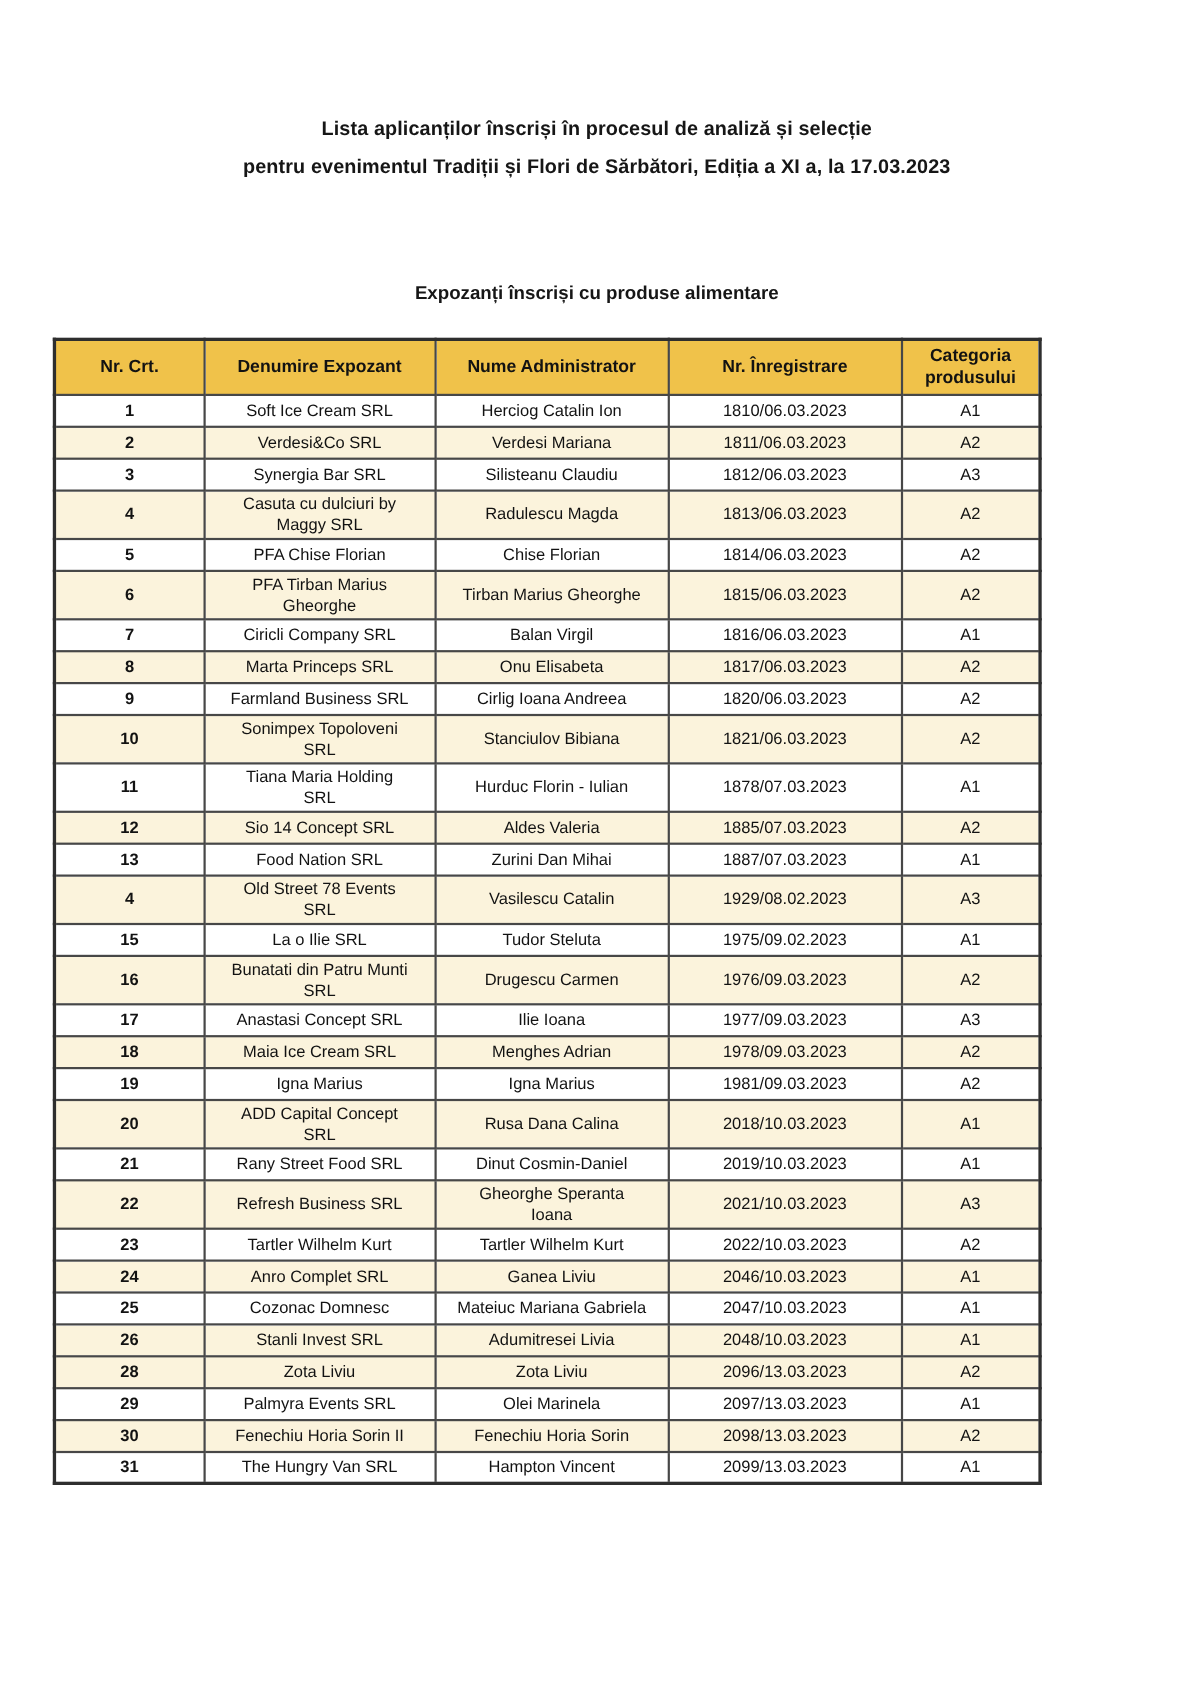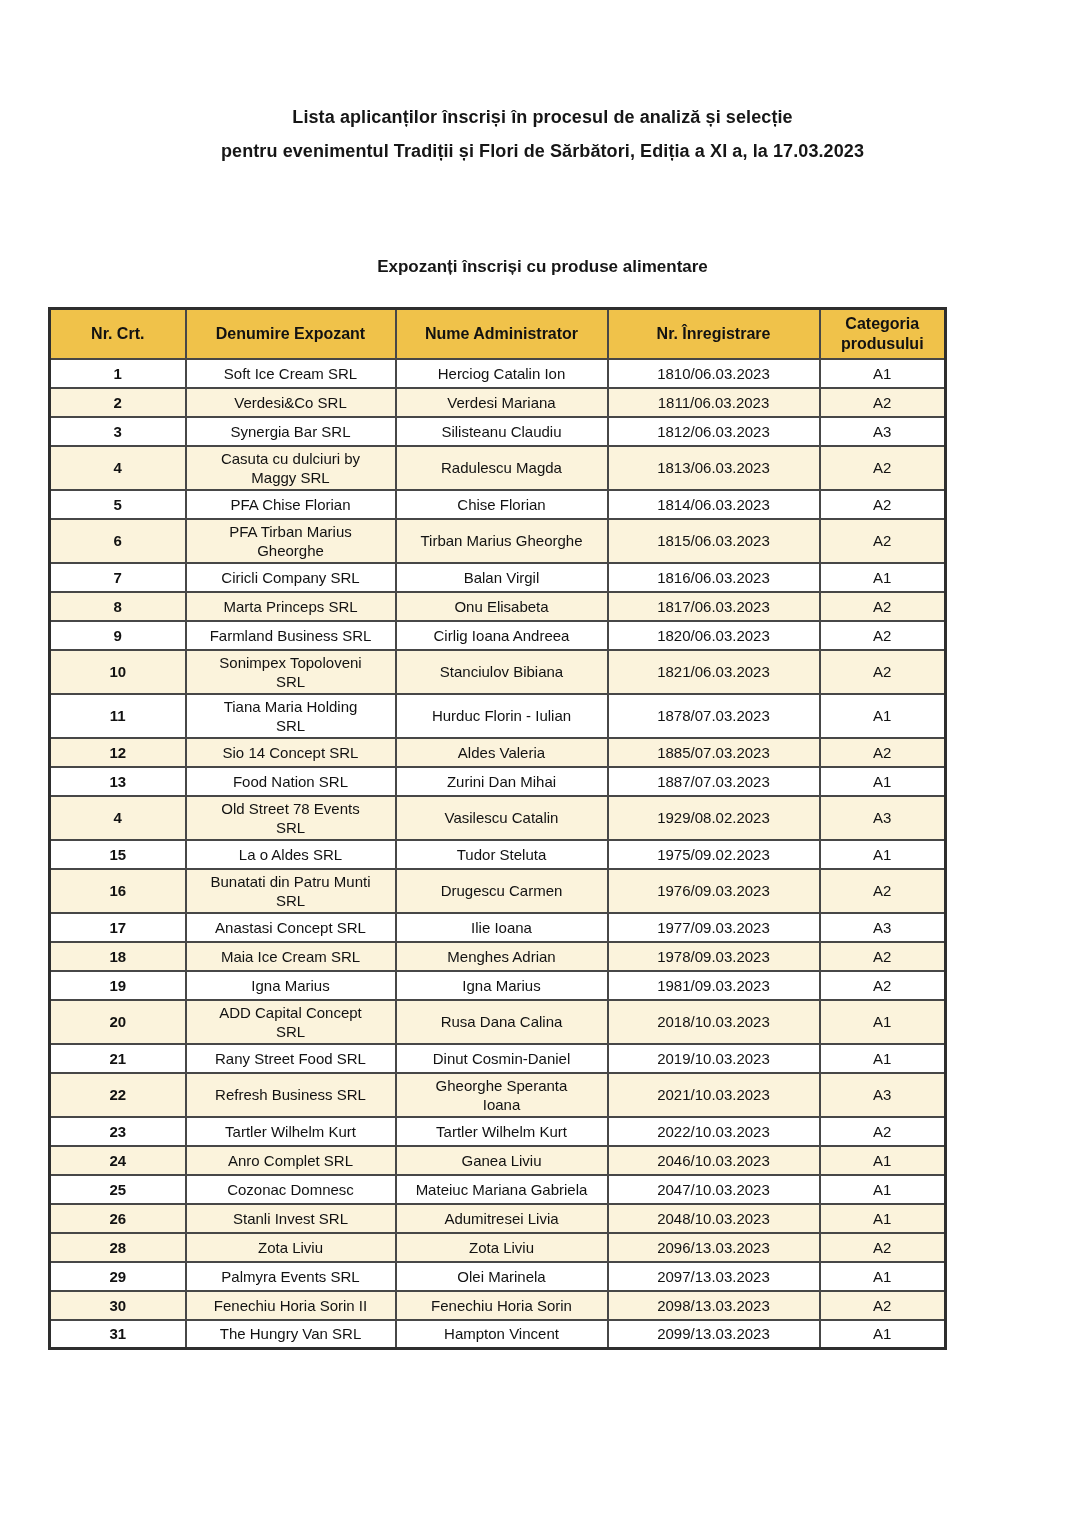--- a/index.html
+++ b/index.html
@@ -194,21 +194,21 @@
         <tr class="alt">
       <td class="nr">4</td>
       <td class="expozant">Old Street 78 Events
 SRL</td>
       <td>Vasilescu Catalin</td>
       <td>1929/08.02.2023</td>
       <td>A3</td>
     </tr>
         <tr>
       <td class="nr">15</td>
-      <td class="expozant">La o Aldes SRL</td>
+      <td class="expozant">La o Ilie SRL</td>
       <td>Tudor Steluta</td>
       <td>1975/09.02.2023</td>
       <td>A1</td>
     </tr>
         <tr class="alt">
       <td class="nr">16</td>
       <td class="expozant">Bunatati din Patru Munti
 SRL</td>
       <td>Drugescu Carmen</td>
       <td>1976/09.03.2023</td>

